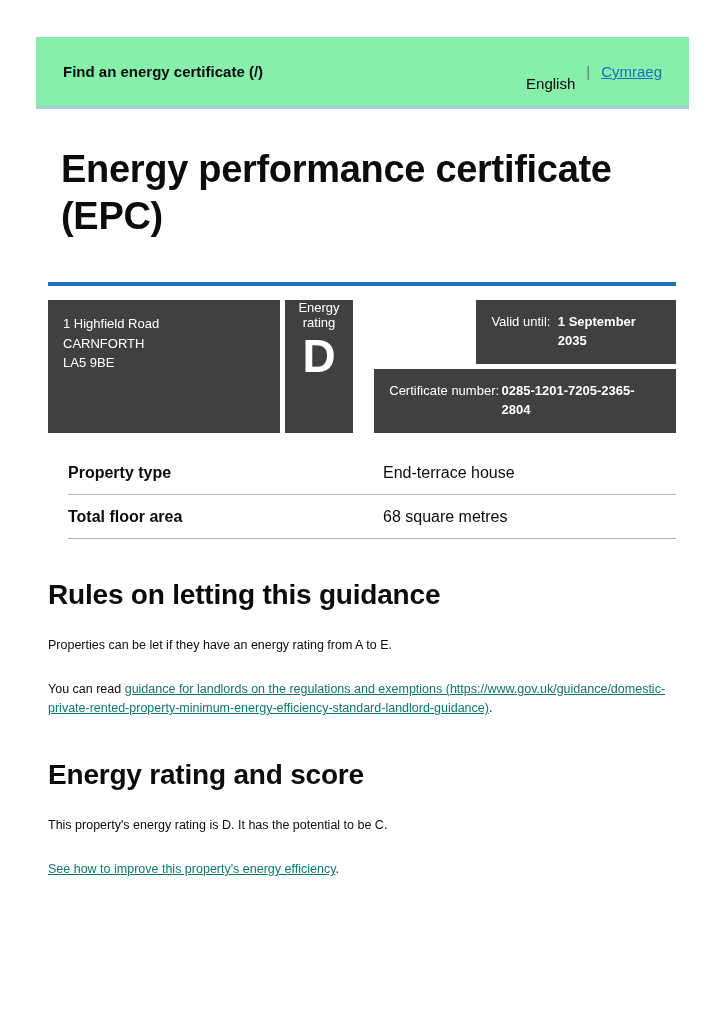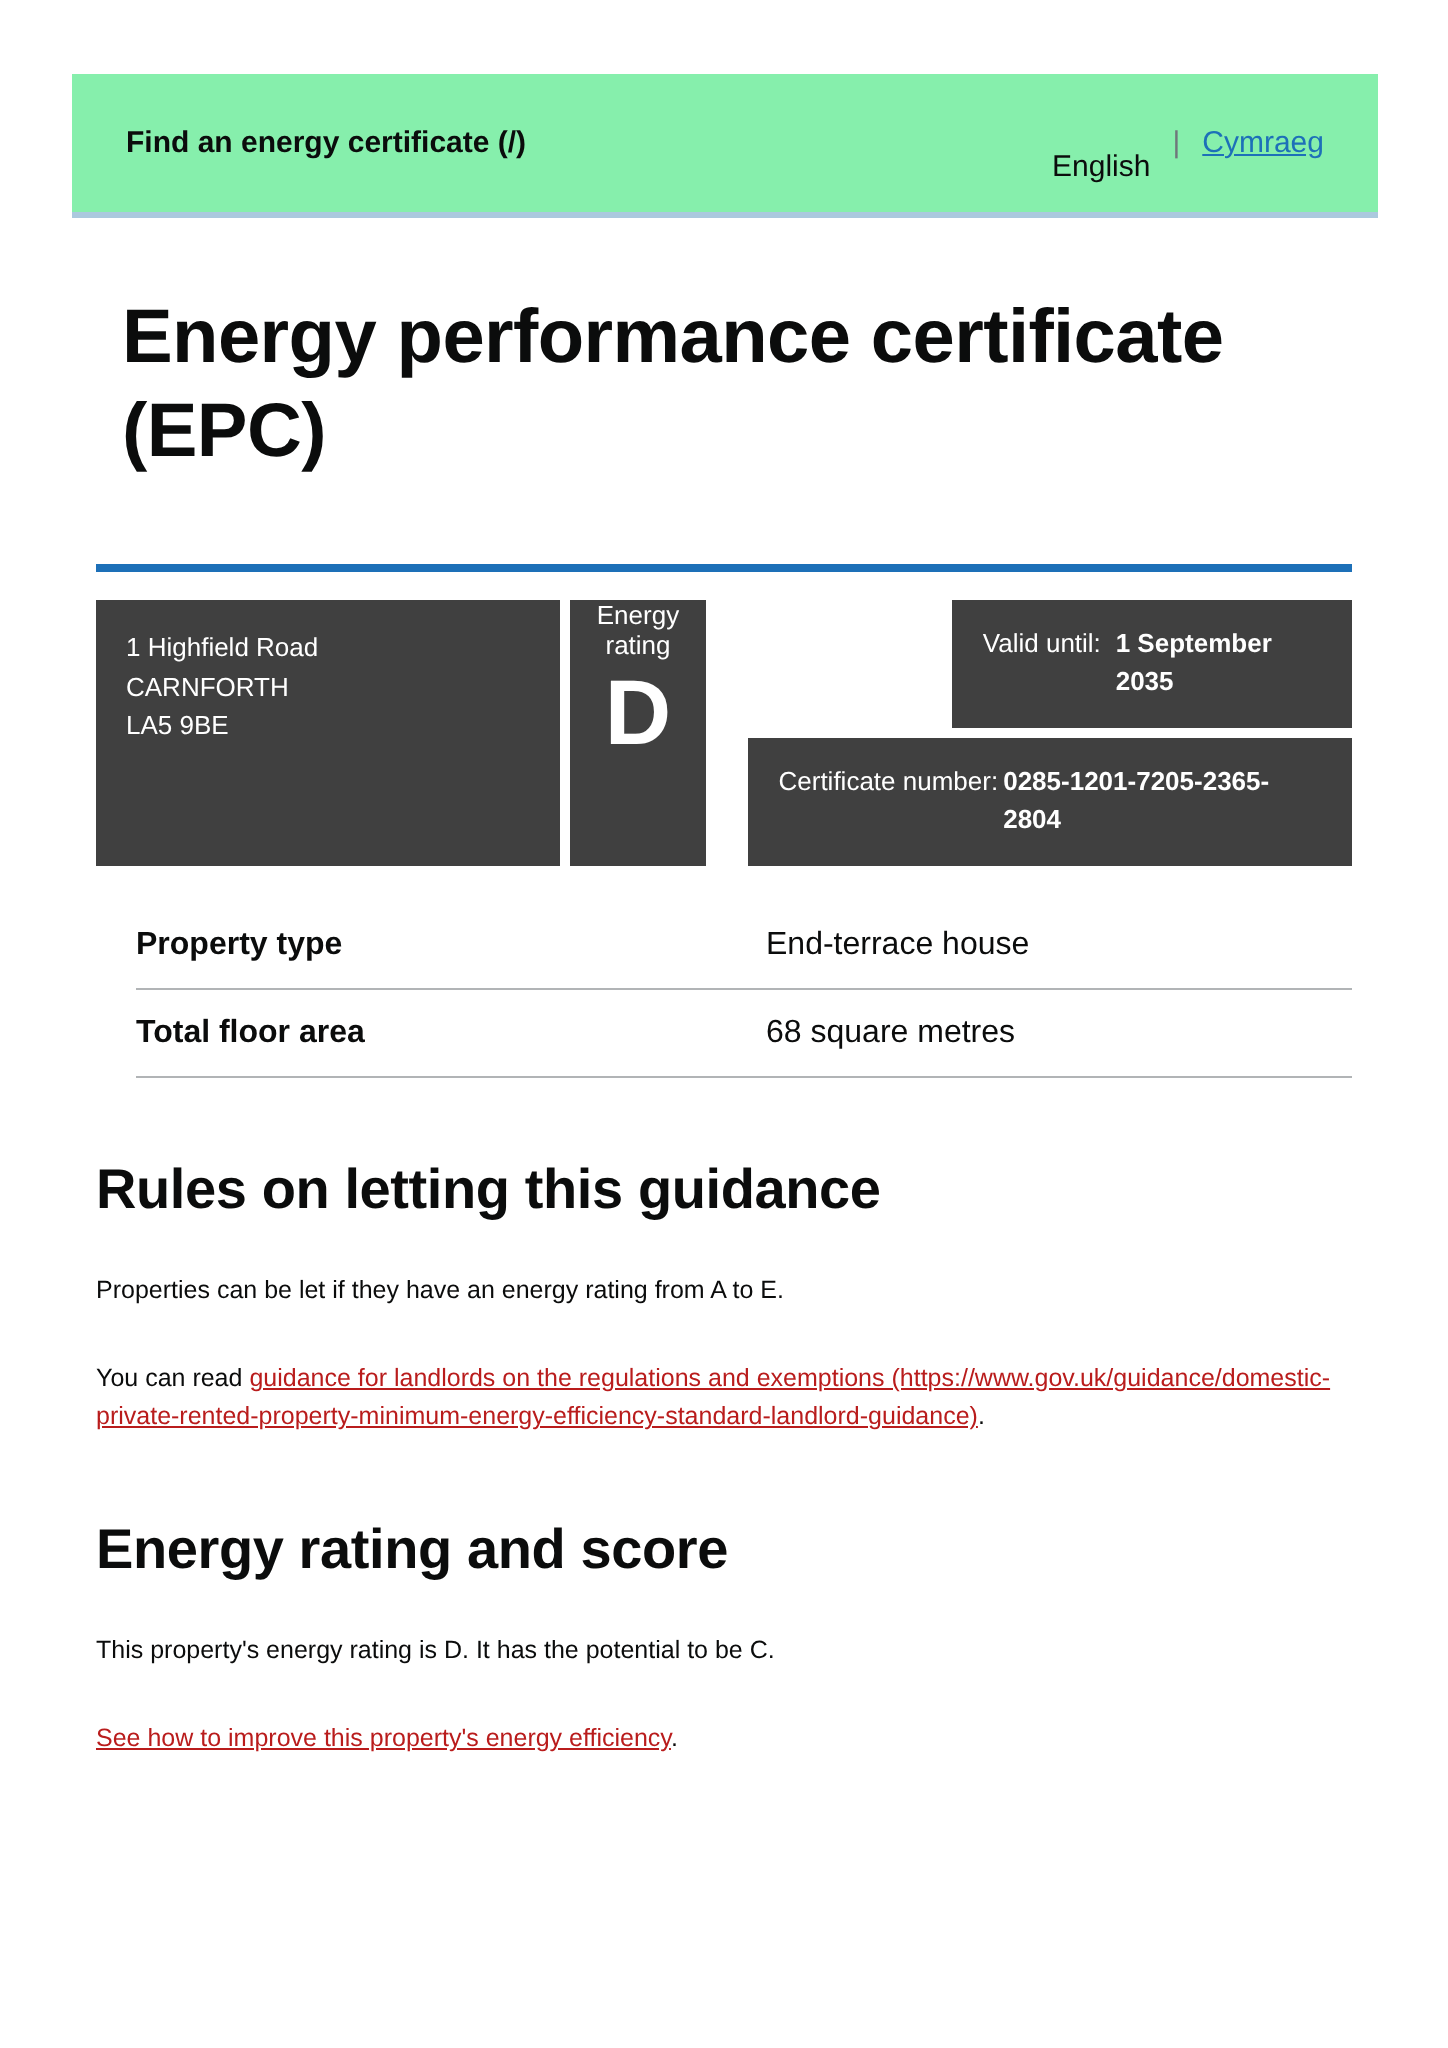--- a/index.html
+++ b/index.html
@@ -109,21 +109,21 @@
     font-weight: bold;
     margin: 40px 0 0;
     letter-spacing: -0.2px;
   }
   p.body-small {
     font-size: 12.5px;
     line-height: 1.55;
     margin: 25px 0 0;
   }
   a.text-link {
-    color: #b91c1c;
+    color: #0f766e;
     text-decoration: underline;
     cursor: pointer;
   }
 </style>
 </head>
 <body>
 
 <header class="site-header">
   <a class="service-name">Find an energy certificate (/)</a>
   <div class="lang-switcher">

